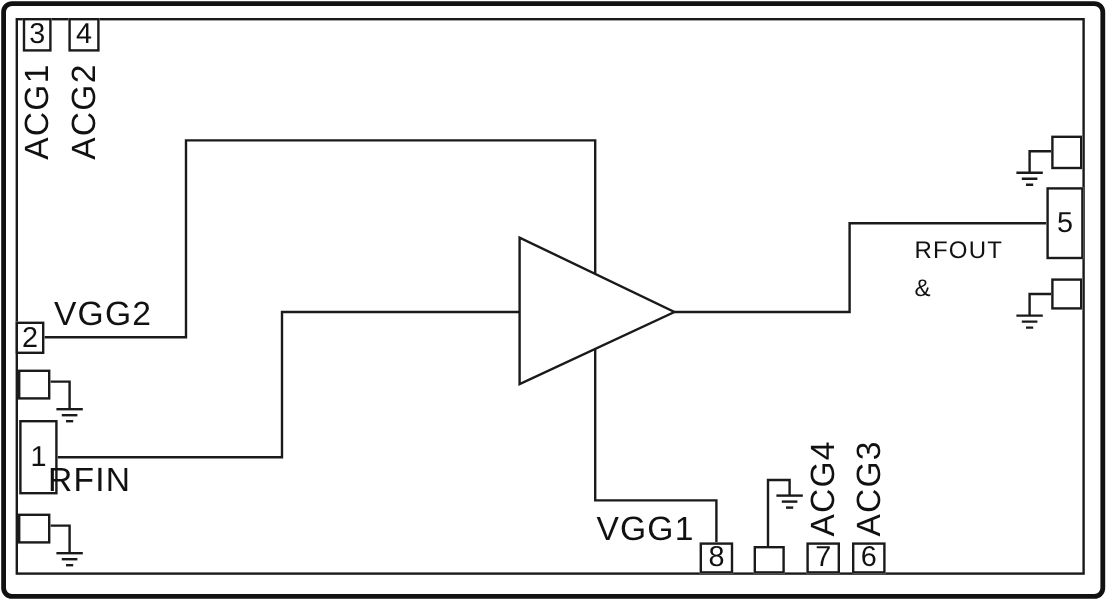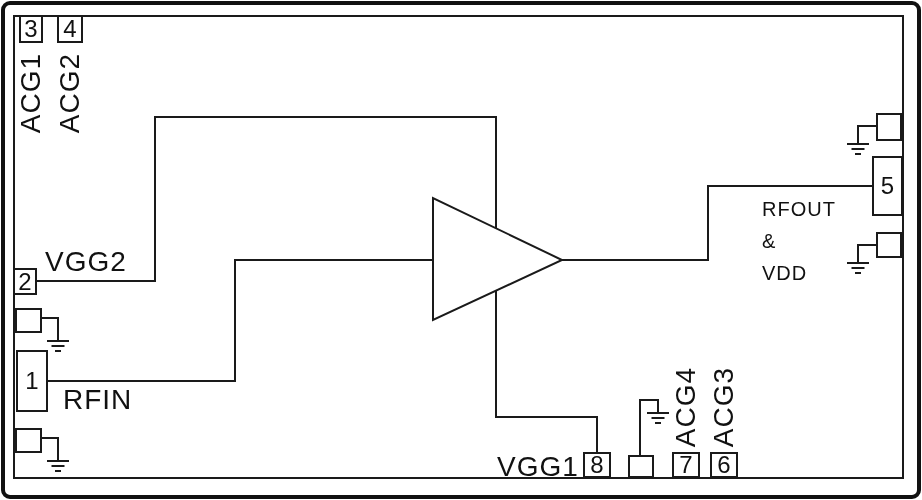--- a/index.html
+++ b/index.html
@@ -101,27 +101,26 @@
   <div class="pinbox" style="left:672px;top:452px;width:28px;height:26px;">7</div>
   <div class="pinbox" style="left:710px;top:452px;width:28px;height:26px;">6</div>
 
   <div class="blankbox" style="left:15px;top:308px;width:27px;height:25px;"></div>
   <div class="blankbox" style="left:15px;top:428px;width:27px;height:25px;"></div>
   <div class="blankbox" style="left:876px;top:113px;width:26px;height:28px;"></div>
   <div class="blankbox" style="left:876px;top:232px;width:26px;height:26px;"></div>
   <div class="blankbox" style="left:628px;top:455px;width:26px;height:23px;"></div>
 
   <div class="lbl" style="left:45px;top:248px;">VGG2</div>
-  <div class="lbl" style="left:63px;top:386px;">RFIN</div>
-  <div class="lbl" style="left:497px;top:453px;text-align:right;">VGG1</div>
+  <div class="lbl" style="left:40px;top:386px;">RFIN</div>
+  <div class="lbl" style="left:497px;top:427px;text-align:right;">VGG1</div>
 
   <div class="rfout">
     <div>RFOUT</div>
     <div>&amp;</div>
-    <div>VDD</div>
   </div>
 
   <div class="vlbl" style="left:-17px;top:80px;">ACG1</div>
   <div class="vlbl" style="left:22px;top:80px;">ACG2</div>
   <div class="vlbl" style="left:638px;top:394px;">ACG4</div>
   <div class="vlbl" style="left:676px;top:394px;">ACG3</div>
 
 </div>
 
 </body></html>

